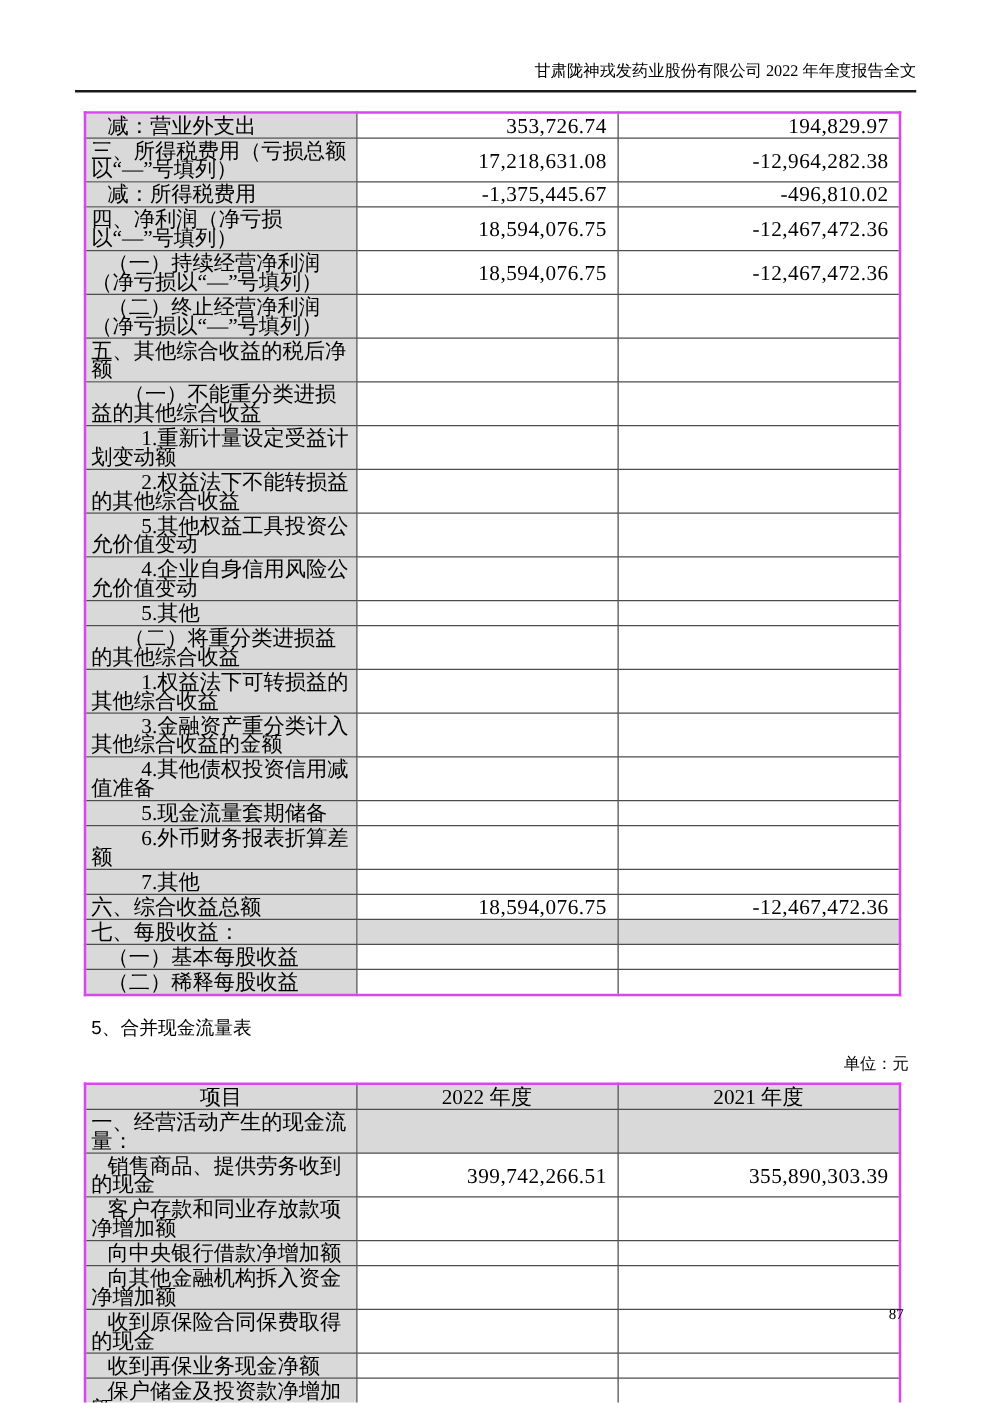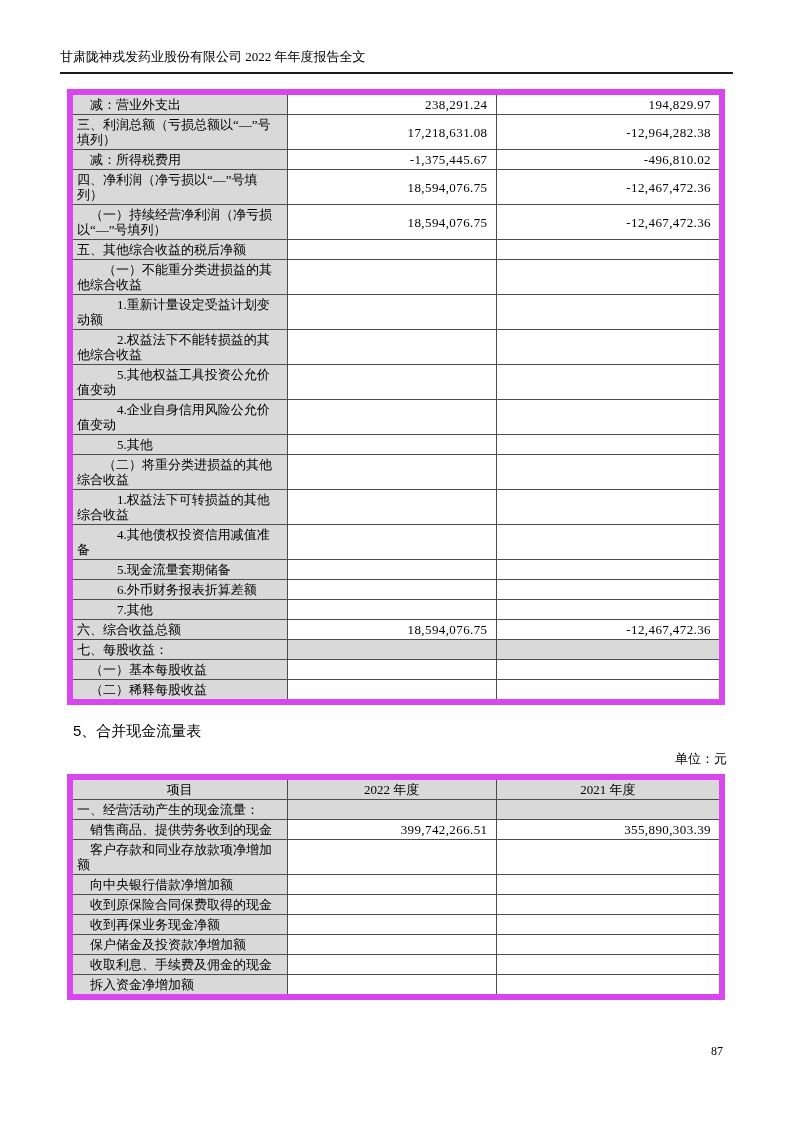--- a/index.html
+++ b/index.html
@@ -10,38 +10,38 @@
     color: #000000;
   }
   .page {
     position: relative;
     width: 793px; height: 1122px;
     background: #ffffff;
     overflow: hidden;
   }
   .page-header {
     margin: 48px 60px 0 60px;
-    text-align: left;
+    text-align: right;
     font-size: 13px;
     line-height: 17px;
     white-space: nowrap;
   }
   .header-rule {
     margin: 7px 60px 0 60px;
     border-top: 2px solid #1a1a1a;
     height: 0;
   }
   table.fin-table {
     border-collapse: collapse;
     table-layout: fixed;
     width: 652px;
     margin: 15px 0 0 67px;
-    font-size: 13px;
+    font-size: 17px;
     line-height: 15px;
-    border: 6px solid #d946ef;
+    border: 2px solid #d946ef;
     padding-left: 40px;
   }
   table.fin-table col.c1 { width: 217px; }
   table.fin-table col.c2 { width: 209px; }
   table.fin-table col.c3 { width: 226px; }
   .fin-table th {
     background: #d9d9d9;
     border: 1px solid #4d4d4d;
     font-weight: normal;
     text-align: center;
@@ -99,44 +99,49 @@
 
   <table class="fin-table income">
     <colgroup>
         <col class="c1">
         <col class="c2">
         <col class="c3">
       </colgroup>
     <tbody>
         <tr>
           <td class="label ind1">减：营业外支出</td>
-          <td class="num">238,291.24</td>
+          <td class="num">353,726.74</td>
           <td class="num">194,829.97</td>
         </tr>
         <tr>
-          <td class="label ind0">三、利润总额（亏损总额以“—”号填列）</td>
+          <td class="label ind0">三、所得税费用（亏损总额以“—”号填列）</td>
           <td class="num">17,218,631.08</td>
           <td class="num">-12,964,282.38</td>
         </tr>
         <tr>
           <td class="label ind1">减：所得税费用</td>
           <td class="num">-1,375,445.67</td>
           <td class="num">-496,810.02</td>
         </tr>
         <tr>
           <td class="label ind0">四、净利润（净亏损以“—”号填列）</td>
           <td class="num">18,594,076.75</td>
           <td class="num">-12,467,472.36</td>
         </tr>
         <tr>
           <td class="label ind1">（一）持续经营净利润（净亏损以“—”号填列）</td>
           <td class="num">18,594,076.75</td>
           <td class="num">-12,467,472.36</td>
         </tr>
         <tr>
+          <td class="label ind1">（二）终止经营净利润（净亏损以“—”号填列）</td>
+          <td class="num"></td>
+          <td class="num"></td>
+        </tr>
+        <tr>
           <td class="label ind0">五、其他综合收益的税后净额</td>
           <td class="num"></td>
           <td class="num"></td>
         </tr>
         <tr>
           <td class="label ind2">（一）不能重分类进损益的其他综合收益</td>
           <td class="num"></td>
           <td class="num"></td>
         </tr>
         <tr>
@@ -164,20 +169,25 @@
           <td class="num"></td>
           <td class="num"></td>
         </tr>
         <tr>
           <td class="label ind2">（二）将重分类进损益的其他综合收益</td>
           <td class="num"></td>
           <td class="num"></td>
         </tr>
         <tr>
           <td class="label ind3">1.权益法下可转损益的其他综合收益</td>
+          <td class="num"></td>
+          <td class="num"></td>
+        </tr>
+        <tr>
+          <td class="label ind3">3.金融资产重分类计入其他综合收益的金额</td>
           <td class="num"></td>
           <td class="num"></td>
         </tr>
         <tr>
           <td class="label ind3">4.其他债权投资信用减值准备</td>
           <td class="num"></td>
           <td class="num"></td>
         </tr>
         <tr>
           <td class="label ind3">5.现金流量套期储备</td>
@@ -249,20 +259,25 @@
           <td class="label ind1">客户存款和同业存放款项净增加额</td>
           <td class="num"></td>
           <td class="num"></td>
         </tr>
         <tr>
           <td class="label ind1">向中央银行借款净增加额</td>
           <td class="num"></td>
           <td class="num"></td>
         </tr>
         <tr>
+          <td class="label ind1">向其他金融机构拆入资金净增加额</td>
+          <td class="num"></td>
+          <td class="num"></td>
+        </tr>
+        <tr>
           <td class="label ind1">收到原保险合同保费取得的现金</td>
           <td class="num"></td>
           <td class="num"></td>
         </tr>
         <tr>
           <td class="label ind1">收到再保业务现金净额</td>
           <td class="num"></td>
           <td class="num"></td>
         </tr>
         <tr>

